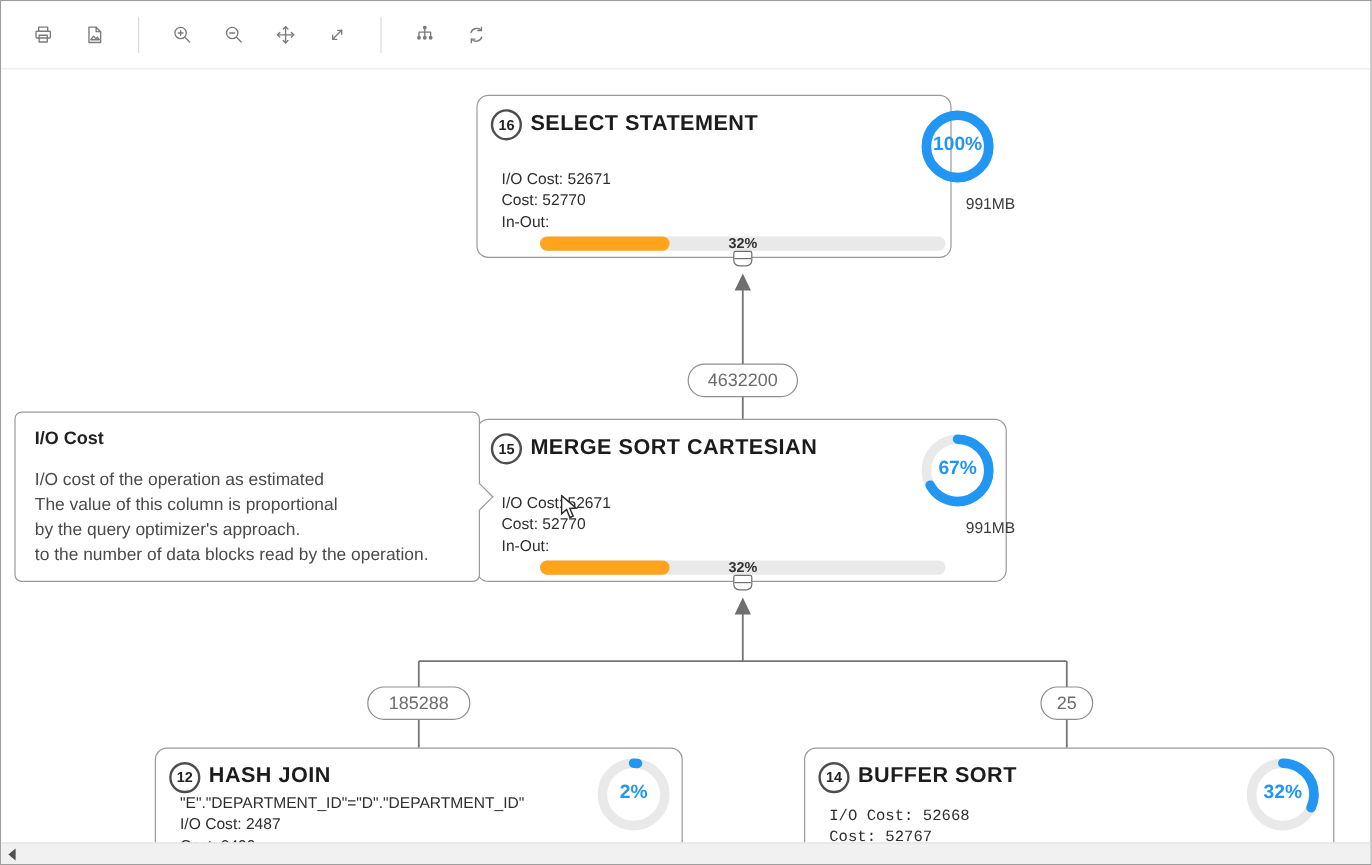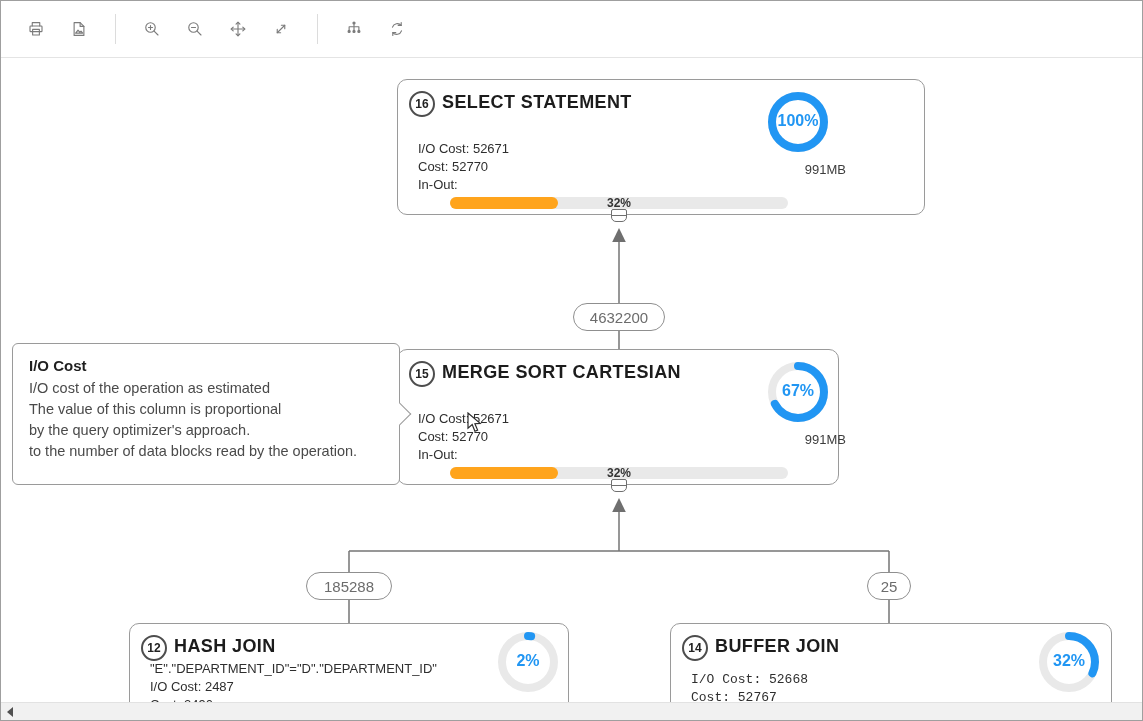--- a/index.html
+++ b/index.html
@@ -58,21 +58,21 @@
     position:absolute;width:16px;height:13px;background:#fff;border:1.5px solid #6f6f6f;
     border-radius:2px 2px 5px 5px;box-sizing:border-box;z-index:4;
   }
   .port::after{content:"";position:absolute;left:0;right:0;top:5px;border-top:1.5px solid #6f6f6f;}
   
   .tooltip{
     position:absolute;left:11px;top:285px;width:388px;height:142px;background:#fff;
     border:1.5px solid #9a9a9a;border-radius:6px;box-sizing:border-box;
     padding:13px 16px;z-index:5;
   }
-  .tooltip-title{font-size:15px;font-weight:bold;color:#1f1f1f;margin-bottom:4px;}
+  .tooltip-title{font-size:15px;font-weight:bold;color:#1f1f1f;margin-bottom:16px;}
   .tooltip-line{font-size:14.5px;color:#4a4a4a;line-height:21px;white-space:nowrap;}
   .tooltip-arrow{
     position:absolute;right:-9px;top:62px;width:15px;height:15px;background:#fff;
     transform:rotate(45deg);border-top:1.5px solid #9a9a9a;border-right:1.5px solid #9a9a9a;
   }
   
   .hscrollbar{
     position:absolute;left:0;right:0;bottom:0;height:17px;background:#f1f1f1;
     border-top:1px solid #e2e2e2;z-index:8;display:flex;align-items:center;
   }
@@ -171,21 +171,21 @@
   <div class="pill" style="left:305px;top:514px;width:86px;height:28px;">
     <span>185288</span>
   </div>
   <div class="pill" style="left:866px;top:514px;width:44px;height:28px;">
     <span>25</span>
   </div>
 
   <div class="port" style="left:610px;top:151px;"></div>
   <div class="port" style="left:610px;top:421px;"></div>
 
-  <div class="node" style="left:396px;top:21px;width:528px;height:136px;">
+  <div class="node" style="left:396px;top:21px;width:396px;height:136px;">
     <div class="node-num">16</div>
     <div class="node-title">SELECT STATEMENT</div>
     <div class="node-lines" style="top:60px;">
       <div>I/O Cost: 52671</div>
       <div>Cost: 52770</div>
       <div>In-Out:</div>
     </div>
     <div class="donut-box" style="left:368px;top:10px;">
       <svg width="64" height="64" viewBox="0 0 64 64">
         <circle cx="32" cy="32" r="26" stroke="#e9e9e9" stroke-width="8" fill="none"></circle>
@@ -235,21 +235,21 @@
         <circle cx="32" cy="32" r="26" stroke="#e9e9e9" stroke-width="8" fill="none"></circle>
         <circle cx="32" cy="32" r="26" stroke="#2196F3" stroke-width="8" fill="none" stroke-linecap="round" transform="rotate(-90 32 32)" stroke-dasharray="3.267256359733385 163.36281798666926"></circle>
       </svg>
       <div class="donut-label">2%</div>
     </div>
     <div class="size-label" style="left:350px;top:78px;">36MB</div>
   </div>
 
   <div class="node" style="left:669px;top:565px;width:442px;height:150px;">
     <div class="node-num">14</div>
-    <div class="node-title">BUFFER JOIN</div>
+    <div class="node-title">BUFFER SORT</div>
     <div class="node-lines" style="top:47px;font-family:Liberation Mono, monospace;">
       <div>I/O Cost: 52668</div>
       <div>Cost: 52767</div>
     </div>
     <div class="donut-box" style="left:366px;top:6px;">
       <svg width="64" height="64" viewBox="0 0 64 64">
         <circle cx="32" cy="32" r="26" stroke="#e9e9e9" stroke-width="8" fill="none"></circle>
         <circle cx="32" cy="32" r="26" stroke="#2196F3" stroke-width="8" fill="none" stroke-linecap="round" transform="rotate(-90 32 32)" stroke-dasharray="52.27610175573416 163.36281798666926"></circle>
       </svg>
       <div class="donut-label">32%</div>

